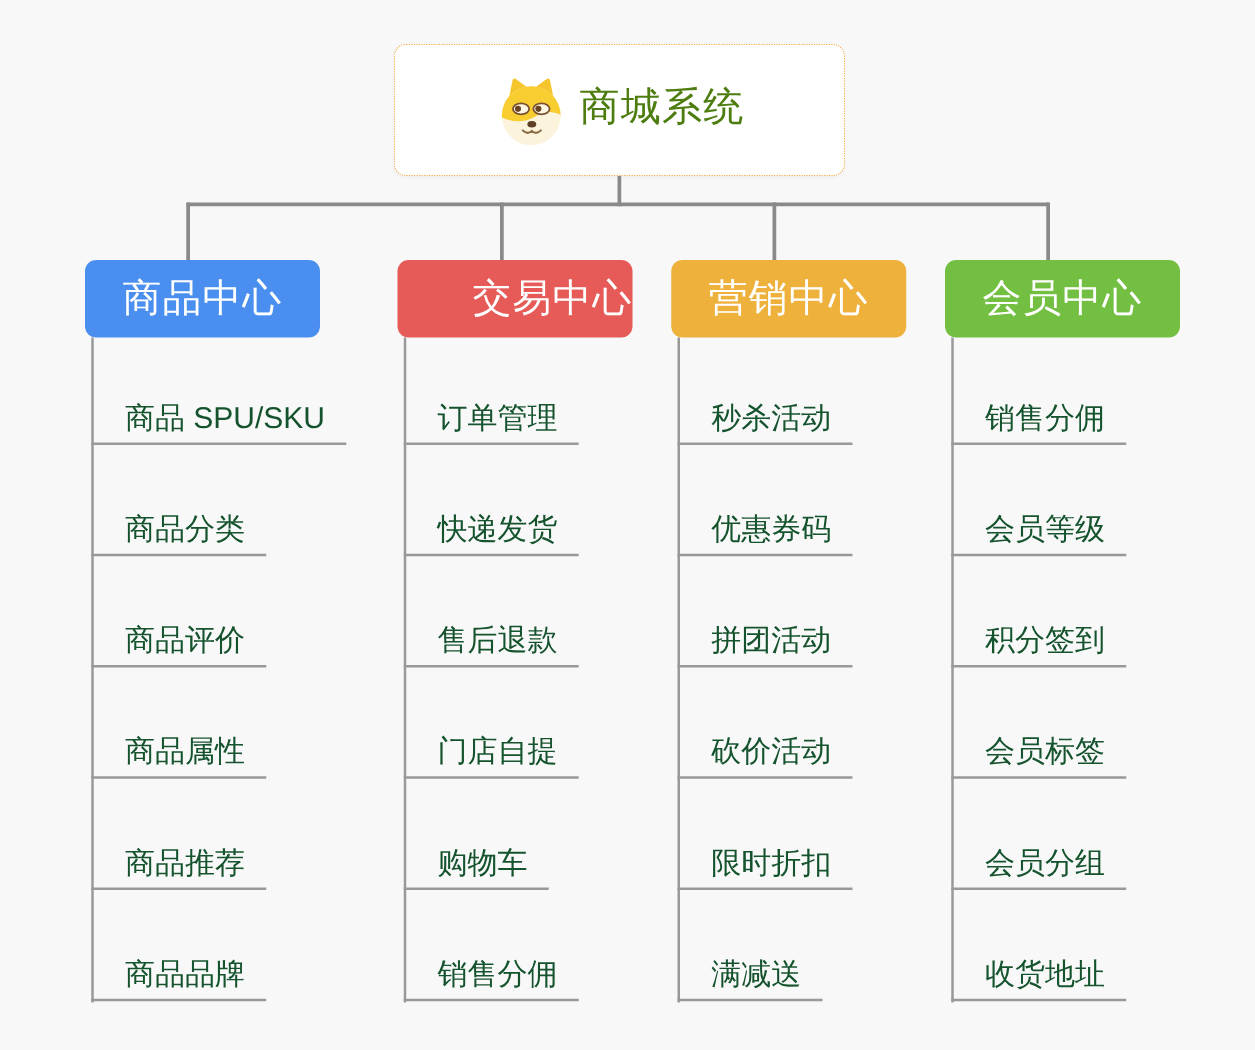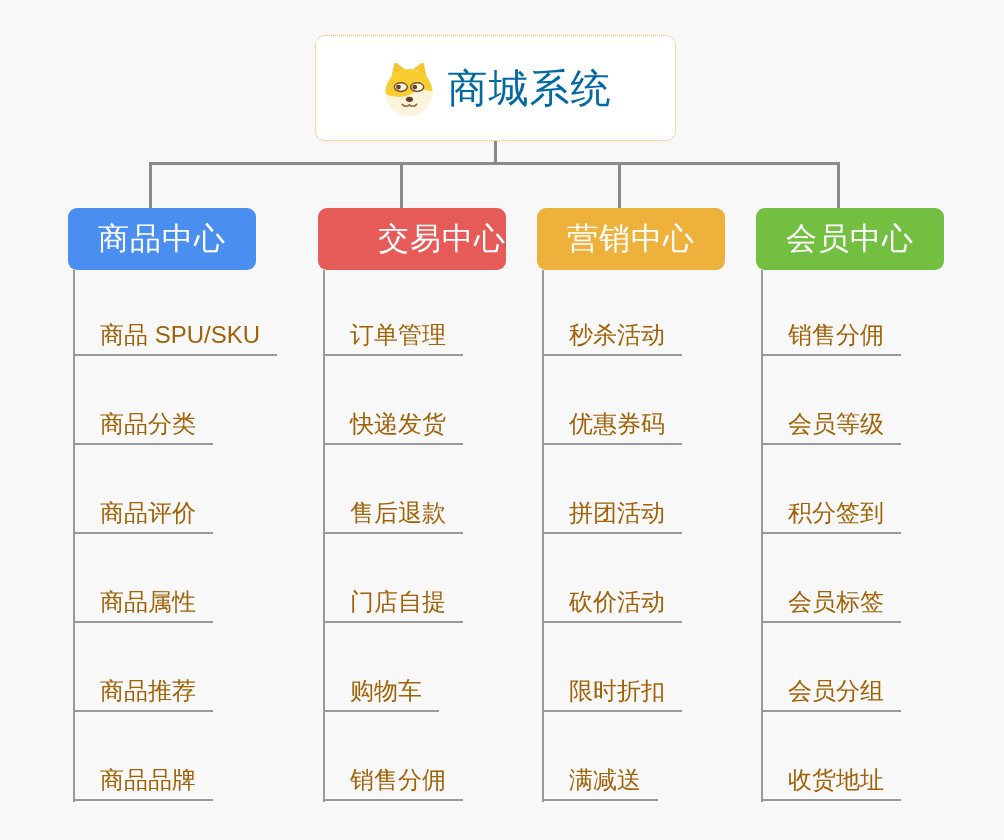--- a/index.html
+++ b/index.html
@@ -25,24 +25,25 @@
   .root-node {
     position:absolute; left:315px; top:35px; width:361px; height:106px;
     background:#ffffff;
     border:1px dotted #f3ae4e;
     border-radius:10px;
     display:flex; align-items:center; justify-content:center;
     box-shadow:0 1px 3px rgba(0,0,0,0.04);
   }
   .doge { display:inline-flex; margin-right:10px; }
   .root-title {
-    color:#0369a1;
-    font-size:40px;
+    color:#4d7c0f;
+    font-size:32px;
     letter-spacing:1px;
     line-height:1;
+    font-family:Liberation Mono, monospace;
   }
 
   
   .branches { position:absolute; left:0; top:0; width:100%; height:100%; }
   .branch { position:absolute; top:208px;padding-left:11px; }
   .branch:nth-child(1){ left:57px;  }
   .branch:nth-child(2){ left:307px; }
   .branch:nth-child(3){ left:526px; }
   .branch:nth-child(4){ left:745px; }
 
@@ -69,21 +70,21 @@
   .child {
     height:89px;
     width:max-content;
     display:flex; align-items:flex-end;
     border-bottom:2px solid #999999;
     padding:0 17px 7px 27px;
   }
   .child:first-child { height:86px; }
   .child-label {
     font-size:24px;
-    color:#a16207;
+    color:#14532d;
     line-height:1;
     white-space:nowrap;
   }
 </style>
 </head>
 <body>
 
 <div class="canvas">
 
   <div class="conn c-root"></div>

